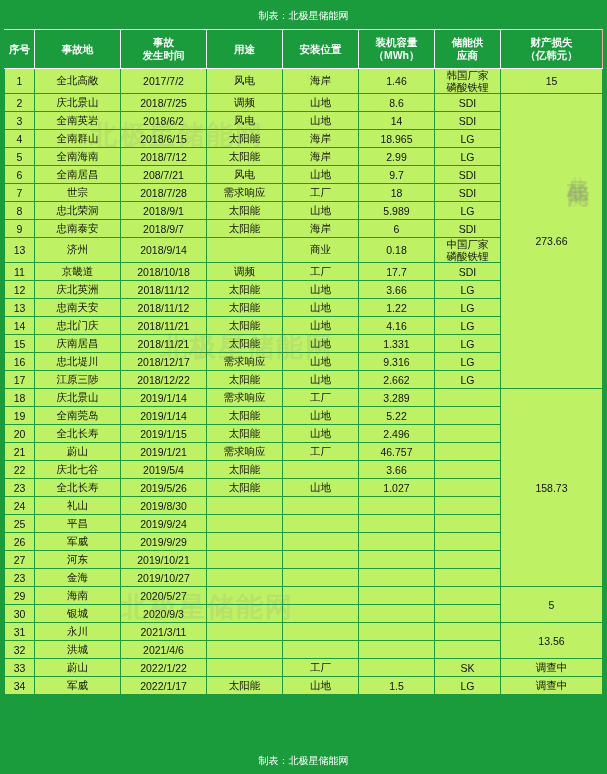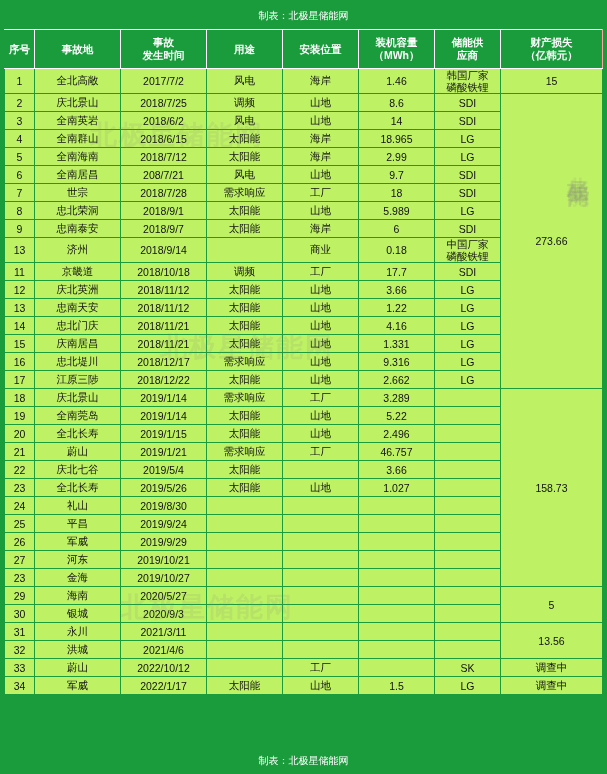--- a/index.html
+++ b/index.html
@@ -453,21 +453,21 @@
             <td>洪城</td>
             <td>2021/4/6</td>
             <td></td>
             <td></td>
             <td></td>
             <td></td>
           </tr>
           <tr>
             <td class="idx">33</td>
             <td>蔚山</td>
-            <td>2022/10/12</td>
+            <td>2022/1/22</td>
             <td></td>
             <td>工厂</td>
             <td></td>
             <td>SK</td>
             <td class="loss">调查中</td>
           </tr>
           <tr>
             <td class="idx">34</td>
             <td>军威</td>
             <td>2022/1/17</td>

